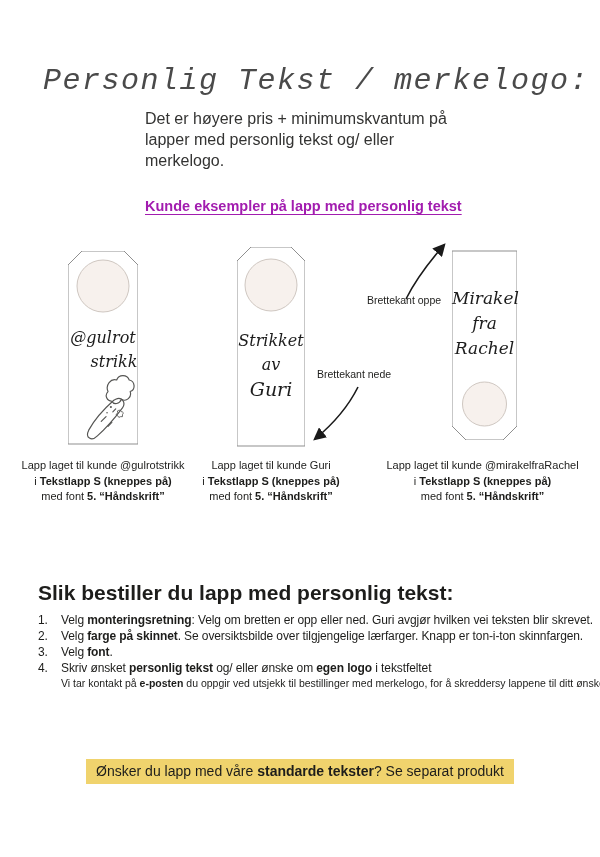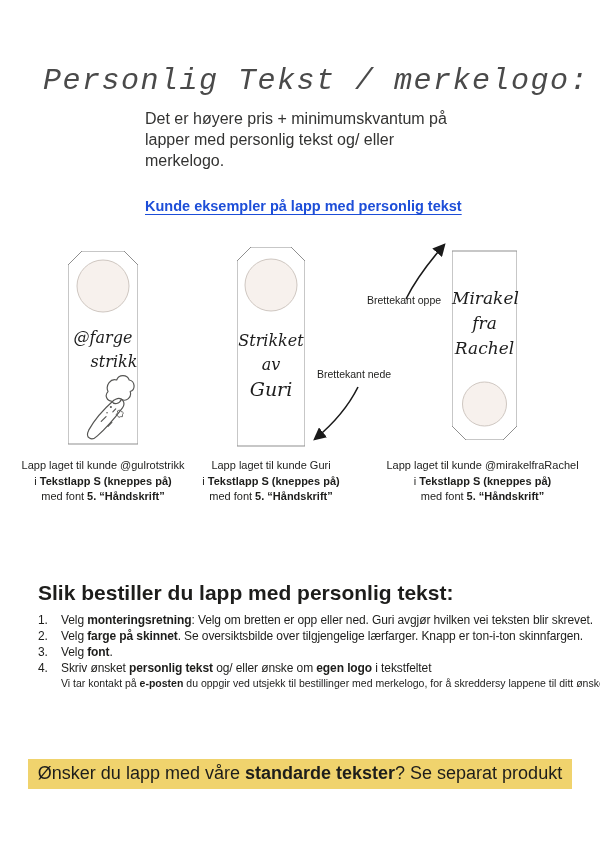--- a/index.html
+++ b/index.html
@@ -13,21 +13,21 @@
     text-align:center;
     font-family:Liberation Mono, monospace; font-style:italic; font-weight:400;
     font-size:30px; letter-spacing:1.5px; color:#4a4a4a;
   }
   .intro {
     position:absolute; top:108px; left:145px; width:320px; margin:0;
     font-size:16px; line-height:21px; color:#333332;
   }
   .section-heading {
     position:absolute; top:198px; left:145px; margin:0;
-    font-size:14.5px; font-weight:700; color:#1d4ed8;
+    font-size:14.5px; font-weight:700; color:#a21caf;
     text-decoration:underline; text-underline-offset:3px;
   }
 
   .tag { position:absolute; }
   .tag svg.shape { position:absolute; left:0; top:0; }
   .tag-text {
     position:absolute; left:0; width:100%; text-align:center;
     font-family:"DejaVu Serif", serif; font-style:italic;
     font-size:16px; line-height:24px; color:#1c1c1c;
   }
@@ -48,39 +48,39 @@
 
   .instructions { position:absolute; left:38px; top:581px; width:550px; }
   .instructions h3 { margin:0 0 7px 0; font-size:21px; font-weight:700; color:#1d1d1b; }
   .inst-row { display:flex; font-size:12px; line-height:16px; color:#1d1d1b; white-space:nowrap; letter-spacing:-0.1px; }
   .inst-row .num { width:23px; flex:0 0 23px; }
   .inst-note { margin-left:23px; font-size:10.5px; line-height:15px; color:#1d1d1b; white-space:nowrap; }
 
   .banner-wrap { position:absolute; left:0; top:759px; width:600px; text-align:center; }
   .banner {
     display:inline-block; padding:4px 10px 5px 10px;
-    font-size:18px; color:#1d1d1b;
+    font-size:14px; color:#1d1d1b;
   }
 </style>
 </head>
 <body>
 
 <div class="page">
 
   <h1 class="title">Personlig Tekst / merkelogo:</h1>
   <p class="intro">Det er høyere pris + minimumskvantum på lapper med personlig tekst og/ eller merkelogo.</p>
   <h2 class="section-heading">Kunde eksempler på lapp med personlig tekst</h2>
 
   <div class="tag" style="left:68px; top:251px; width:70px; height:194px;">
     <svg class="shape" width="70" height="194" viewBox="0 0 70 194">
       <polygon points="0,14 14,0 56,0 70,14 70,193 0,193" fill="#ffffff" stroke="#8f8f8f" stroke-width="1"></polygon>
       <circle cx="35" cy="35" r="26" fill="#f7f1ed" stroke="#cfc7c1" stroke-width="1"></circle>
     </svg>
     <div class="tag-text" style="top:75px;">
-      <div>@farge</div>
+      <div>@gulrot</div>
       <div class="shift">strikk</div>
     </div>
     <svg class="carrot" style="left:13px; top:120px;" width="54" height="72" viewBox="0 0 56 74">
       <g fill="none" stroke="#555553" stroke-width="1.2" stroke-linecap="round" stroke-linejoin="round">
         <path d="M32,31 C27,31 24,25 28,21 C25,14 31,7 37,9 C39,3 48,3 50,9 C56,10 57,19 51,21 C53,27 47,32 42,29 C40,34 34,35 32,31 Z"></path>
         <path d="M36,29 C42,26 47,32 43,38 C34,50 25,60 17,67 C11,73 4,69 8,61 C14,50 25,38 34,30 Z"></path>
         <path d="M21,52 L26,47 M28,57 L32,53 M33,42 L36,39"></path>
         <path d="M38,41 q3,-2 4,1 q3,0 1,3 q1,3 -2,2 q-2,2 -3,-1 q-3,-1 0,-3 z" stroke-width="0.9"></path>
       </g>
       <circle cx="31" cy="37" r="1.1" fill="#555553"></circle>

